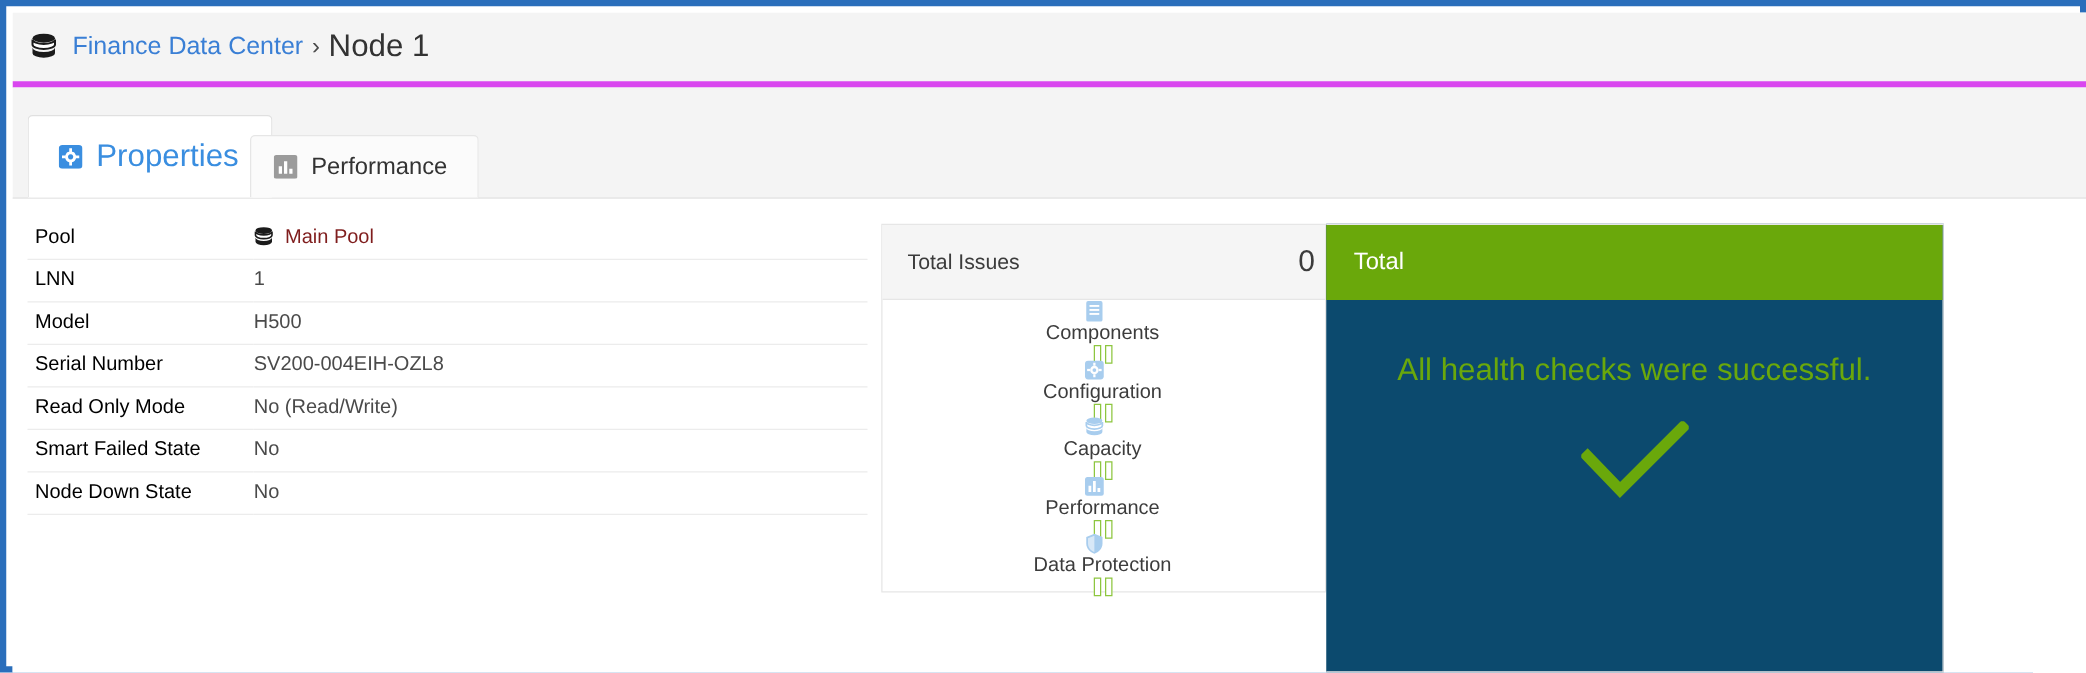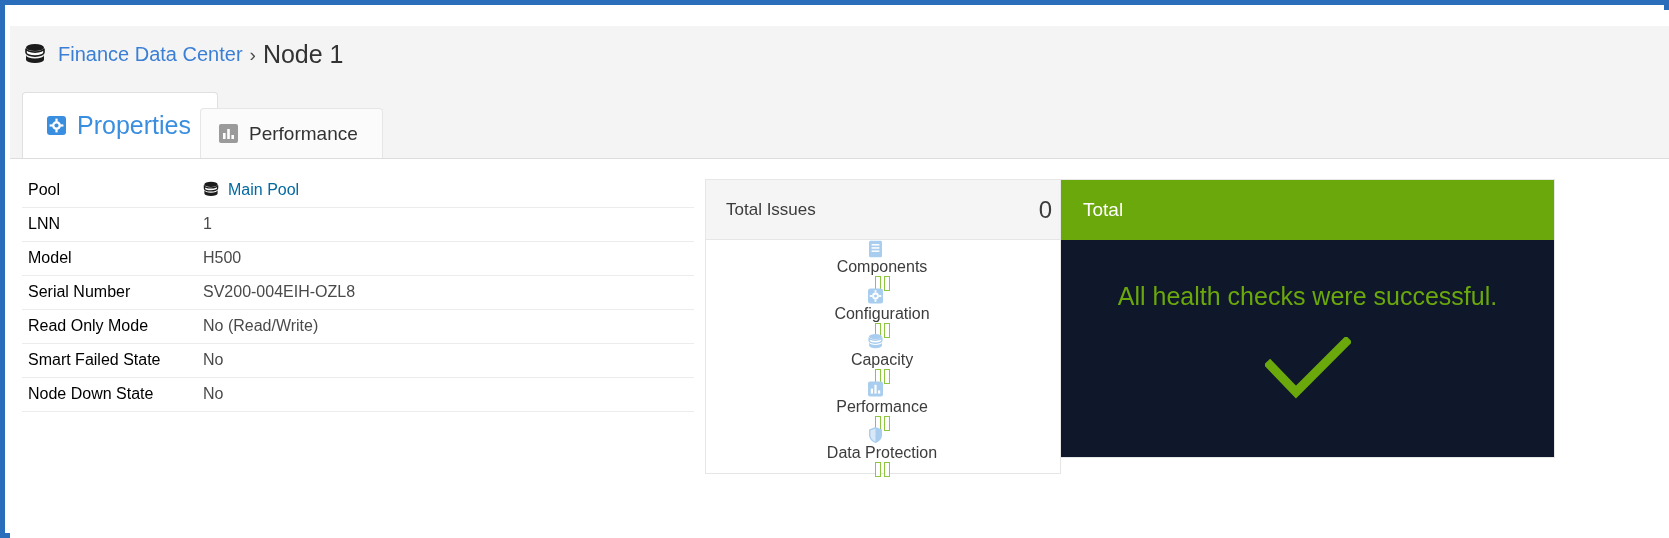--- a/index.html
+++ b/index.html
@@ -29,25 +29,25 @@
     left: 5px; top: 5px;
     width: 1659px;
     height: 528px;
     background: #ffffff;
     overflow: hidden;
   }
 
   
   .breadcrumb-bar {
     position: absolute;
-    left: 0; top: 16px;
+    left: 0; top: 0;
     width: 1659px;
     height: 60px;
     background: #f4f4f4;
-    border-bottom: 3px solid #d946ef;
+    border-bottom: 5px solid #d946ef;
     display: flex;
     align-items: center;
     padding-left: 14px;
     box-sizing: border-box;
   }
   .crumb-icon {
     width: 22px;
     height: 24px;
     margin-right: 12px;
     flex: 0 0 auto;
@@ -167,21 +167,21 @@
     align-items: center;
   }
   .pool-icon {
     width: 16px;
     height: 18px;
     margin-right: 9px;
     flex: 0 0 auto;
     display: block;
   }
   .pool-link {
-    color: #0369a1;
+    color: #7f1d1d;
     text-decoration: none;
     font-size: 16px;
   }
 
   
   .issues-panel {
     position: absolute;
     left: 695px;
     top: 20px;
     width: 356px;
@@ -242,22 +242,22 @@
     box-sizing: border-box;
     background: #ffffff;
   }
 
   
   .total-panel {
     position: absolute;
     left: 1051px;
     top: 20px;
     width: 494px;
-    height: 279px;
-    background: #0f172a;
+    height: 359px;
+    background: #0c4a6e;
     border: 1px solid #e6e6e6;
     border-left: none;
     box-sizing: border-box;
   }
   .total-head {
     height: 60px;
     background: #6aa80b;
     display: flex;
     align-items: center;
     padding-left: 22px;

